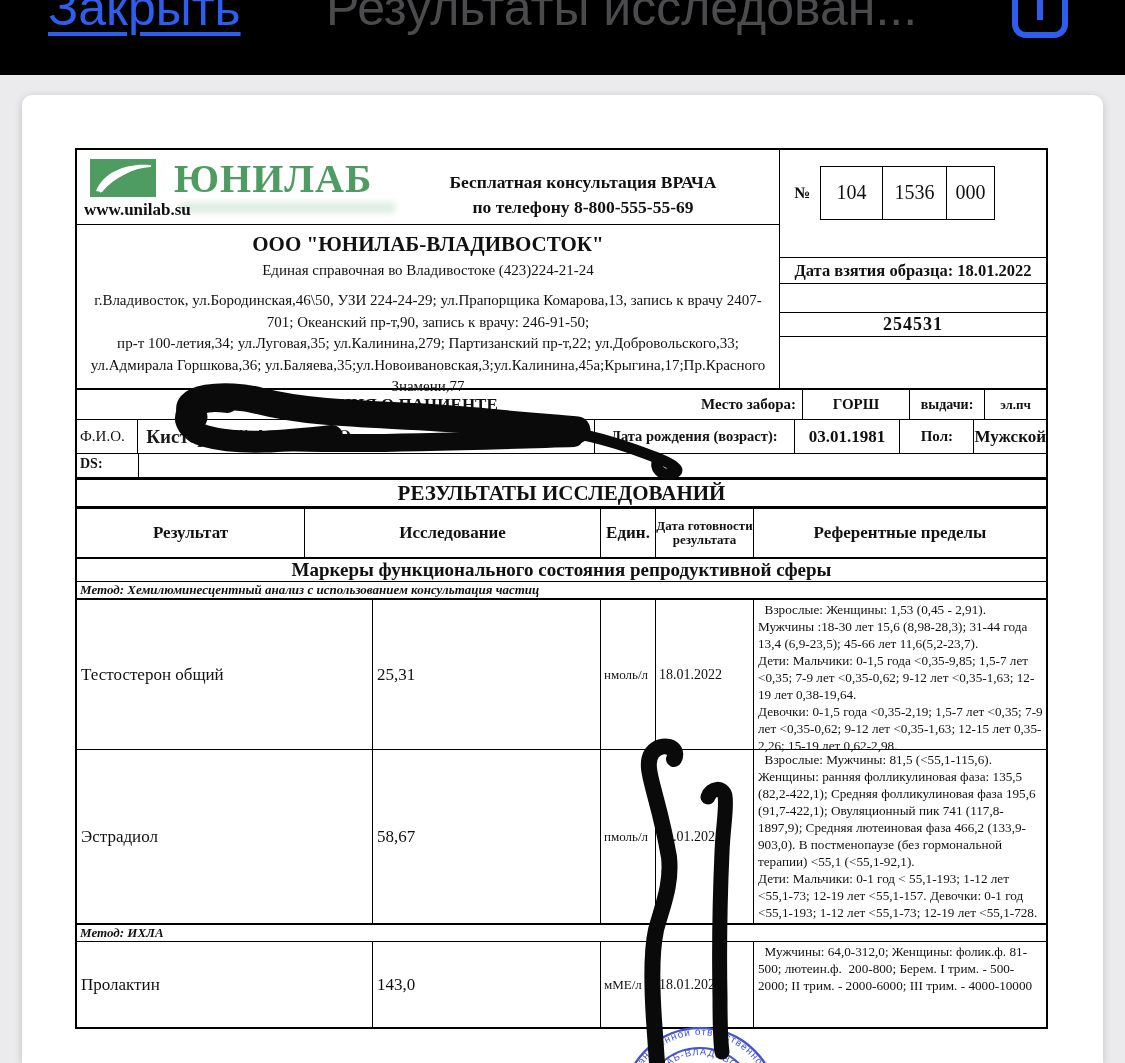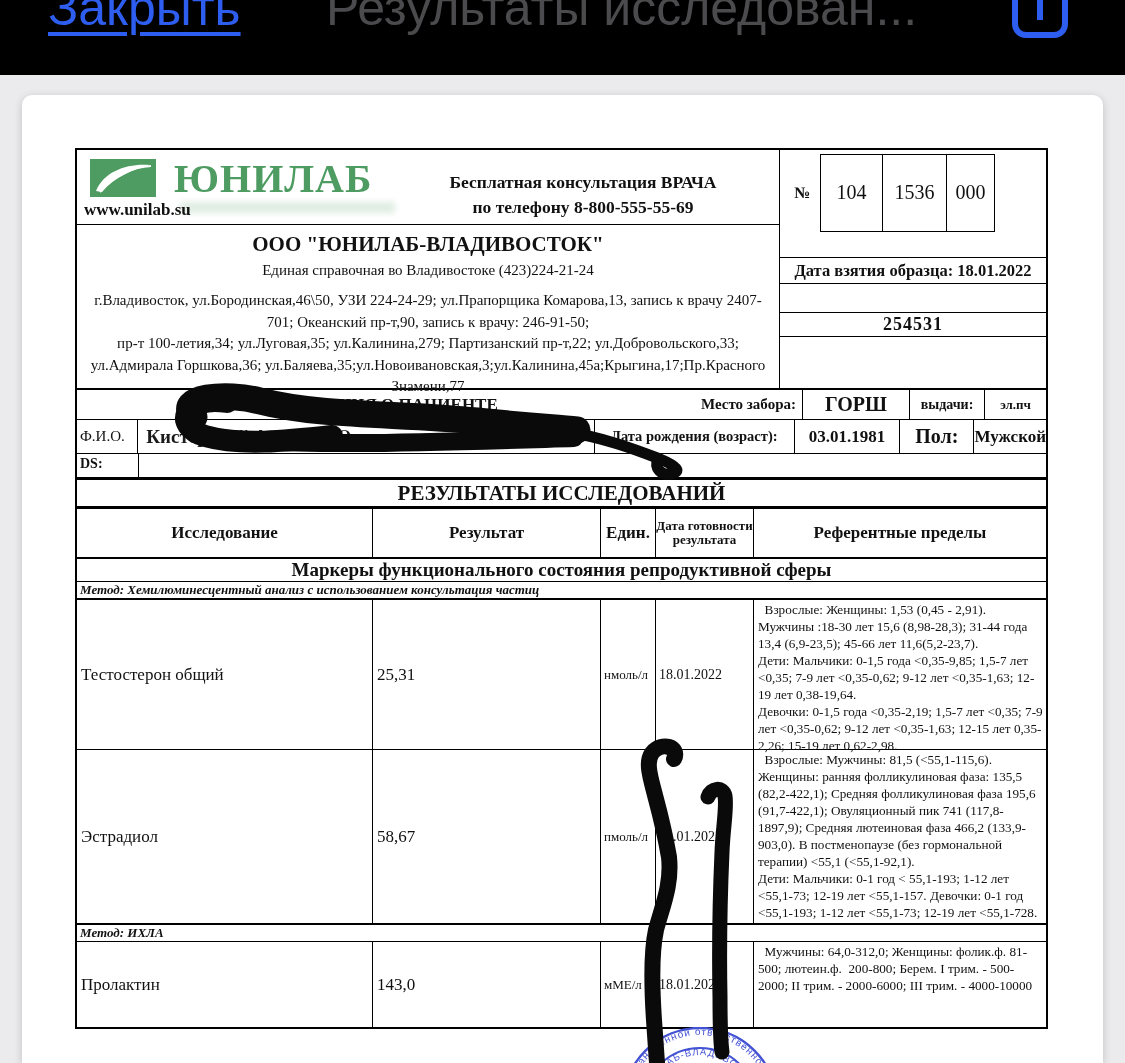--- a/index.html
+++ b/index.html
@@ -46,57 +46,57 @@
              font-weight:bold; font-size:17.5px; line-height:25px; }
   .hline-logo { position:absolute; left:0; right:0; top:74px; border-top:1.5px solid #000; }
   .company { position:absolute; left:0; right:0; top:82px; text-align:center;
              font-size:21px; font-weight:bold; }
   .info-line { position:absolute; left:0; right:0; top:112px; text-align:center; font-size:15px; }
   .addresses { position:absolute; left:6px; right:6px; top:140px; text-align:center;
                font-size:15px; line-height:21.5px; white-space:pre-line; }
 
   .num-row { position:absolute; left:14px; top:5px; height:75px; display:flex; align-items:center; }
   .num-label { font-size:16px; font-weight:bold; margin-right:10px; }
-  .num-boxes { display:flex; height:78px; border:1.5px solid #000; }
+  .num-boxes { display:flex; height:54px; border:1.5px solid #000; }
   .num-box { display:flex; align-items:center; justify-content:center; font-size:20px; height:100%; }
   .nb1 { width:62px; border-right:1.5px solid #000; }
   .nb2 { width:64px; border-right:1.5px solid #000; }
   .nb3 { width:47px; }
   .sample-date { position:absolute; left:0; right:0; top:107px; height:27px;
                  border-top:1.5px solid #000; border-bottom:1.5px solid #000;
                  display:flex; align-items:center; justify-content:center;
                  font-size:16.5px; font-weight:bold; }
   .order-num { position:absolute; left:0; right:0; top:162px; height:25px;
                border-top:1.5px solid #000; border-bottom:1.5px solid #000;
                display:flex; align-items:center; justify-content:center;
                font-size:18px; font-weight:bold; letter-spacing:1px; }
 
   
   .rowB { height:30px; }
   .cellB1 { width:726px; display:flex; align-items:center; }
   .sved-title { flex:1; text-align:center; font-size:17px; font-weight:bold; }
   .mesto { font-size:15px; font-weight:bold; padding-right:6px; white-space:nowrap; }
   .cellB2 { width:107px; display:flex; align-items:center; justify-content:center;
-            font-size:20px; font-weight:bold; }
+            font-size:15px; font-weight:bold; }
   .cellB3 { width:75px; display:flex; align-items:center; justify-content:center;
             font-size:14px; font-weight:bold; }
   .cellB4 { flex:1; display:flex; align-items:center; justify-content:center;
             font-size:13px; font-weight:bold; }
 
   .rowC { height:34px; }
   .cellC-label { width:62px; display:flex; align-items:center; padding-left:3px;
                  font-size:15px; font-weight:normal; }
   .cellC-name { width:462px; display:flex; align-items:center; padding-left:8px;
                 font-size:19px; font-weight:bold; color:#1a1a1a; }
   .cellC-dobl { width:202px; display:flex; align-items:center; justify-content:center;
                 font-size:14.5px; font-weight:bold; }
   .cellC-dob { width:107px; display:flex; align-items:center; justify-content:center;
                font-size:17px; font-weight:bold; }
   .cellC-sexl { width:75px; display:flex; align-items:center; justify-content:center;
-                font-size:20px; font-weight:bold; }
+                font-size:15px; font-weight:bold; }
   .cellC-sex { flex:1; display:flex; align-items:center; justify-content:center;
                font-size:17px; font-weight:bold; }
 
   .rowD { height:25px; }
   .cellD-label { width:62px; padding:2px 0 0 3px; font-size:14px; font-weight:bold; }
   .cellD-rest { flex:1; }
 
   .rowE { height:30px; display:flex; align-items:center; justify-content:center;
           font-size:21px; font-weight:bold; border-top:0.5px solid #000; }
 
@@ -202,22 +202,22 @@
         </div>
 
         <div class="row rowD bb2">
           <div class="cellD-label br">DS:</div>
           <div class="cellD-rest"></div>
         </div>
 
         <div class="rowE bb3">РЕЗУЛЬТАТЫ ИССЛЕДОВАНИЙ</div>
 
         <div class="row rowF bb2">
+          <div class="hcell hc2 br">Результат</div>
           <div class="hcell hc1 br">Исследование</div>
-          <div class="hcell hc2 br">Результат</div>
           <div class="hcell hc3 br">Един.</div>
           <div class="hcell hc4 br">Дата готовности результата</div>
           <div class="hcell hc5">Референтные пределы</div>
         </div>
 
         <div class="rowG bb15">Маркеры функционального состояния репродуктивной сферы</div>
 
         <div class="rowMethod bb2">Метод: Хемилюминесцентный анализ с использованием консультация частиц</div>
 
         <div class="row rowI bb15">

